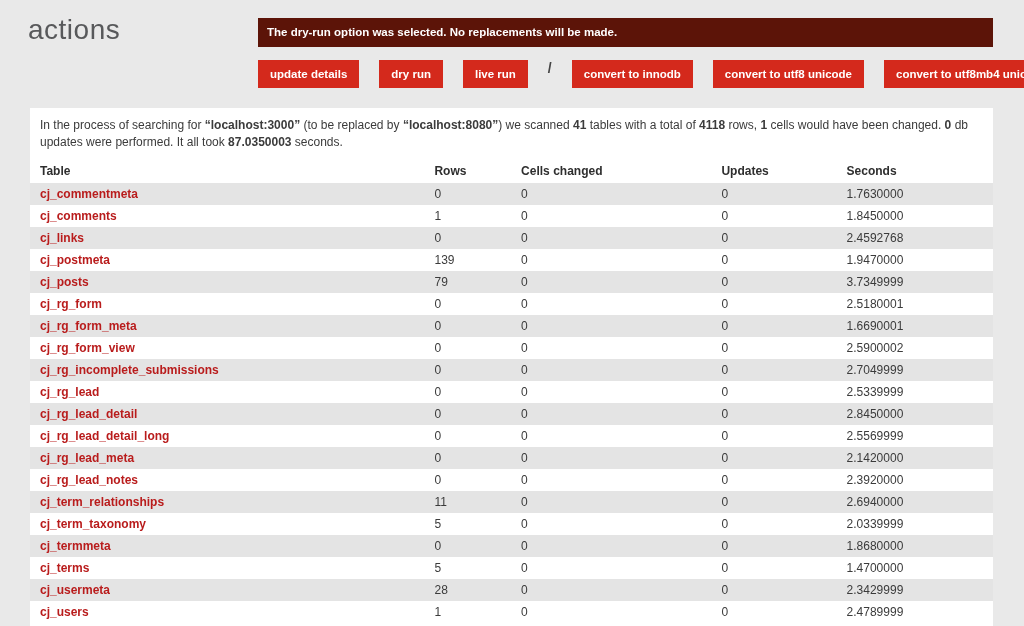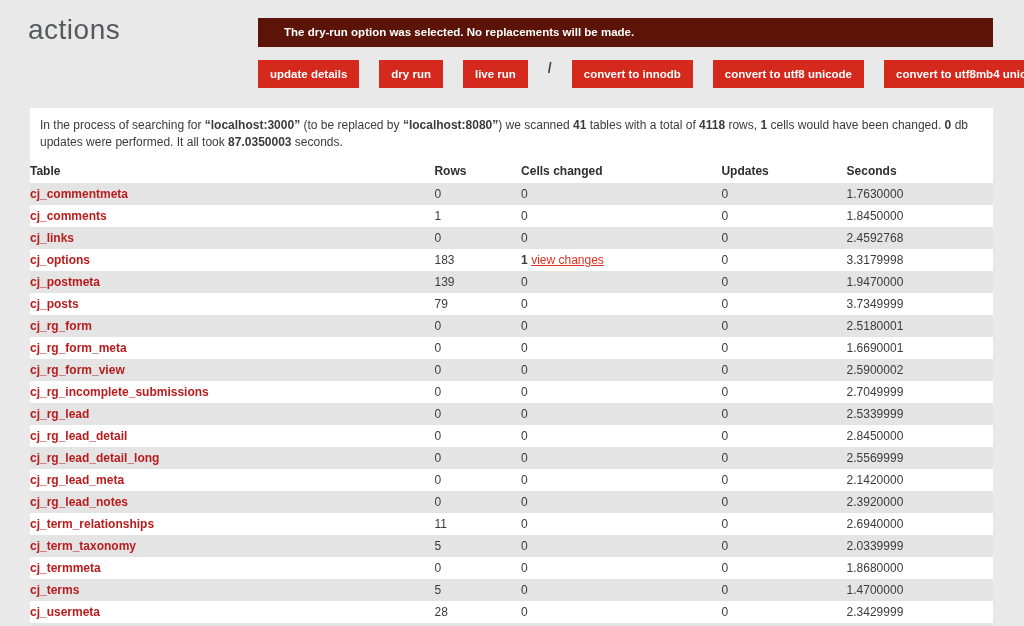--- a/index.html
+++ b/index.html
@@ -11,21 +11,21 @@
     position:relative;
   }
   .page-title {
     position:absolute; left:28px; top:14px;
     font-size:28px; font-weight:400; color:#58595b; letter-spacing:0.5px;
   }
   .header-right { position:absolute; left:258px; top:18px; width:735px; }
   .alert-banner {
     background:#5c1408; color:#ffffff;
     font-size:11.5px; font-weight:bold;
-    height:29px; line-height:29px; padding:0 26px;
+    height:29px; line-height:29px; padding:0 9px;
     width:100%;
   }
   .btn-row {
     margin-top:13px; display:flex; align-items:flex-start; gap:20px;
   }
   .btn {
     background:#d4291c; color:#ffffff; border:none;
     font-family:"Liberation Sans", sans-serif;
     font-size:11.5px; font-weight:bold;
     padding:8px 12px; cursor:pointer; white-space:nowrap;
@@ -41,21 +41,21 @@
   }
   table.results {
     width:100%; border-collapse:collapse; margin-top:2px;
     font-size:12px; table-layout:fixed;
   }
   col.c1{width:42%} col.c2{width:9%} col.c3{width:20.8%} col.c4{width:13%} col.c5{width:15.2%}
   th {
     text-align:left; font-weight:bold; color:#2e2e2e;
     padding:4px 0 5px 0;
   }
-  th:first-child, td:first-child { }
+  th:first-child, td:first-child { padding-left:10px; }
   td { padding:4px 0; color:#3b3b3b; height:21px; }
   tbody tr:nth-child(odd) { background:#e4e4e4; }
   td.tname { font-weight:bold; color:#b91c1c; }
   a.view-link { color:#e0301e; text-decoration:underline; cursor:pointer; }
   b { font-weight:bold;margin-top:16px; }
 </style>
 </head>
 <body>
 
 <div class="page-title">actions</div>
@@ -110,27 +110,20 @@
           <td>1.8450000</td>
         </tr>
         <tr>
           <td class="tname">cj_links</td>
           <td>0</td>
           <td>0</td>
           <td>0</td>
           <td>2.4592768</td>
         </tr>
         <tr>
-          <td class="tname">cj_options</td>
-          <td>183</td>
-          <td><b>1</b> <a class="view-link" href="#">view changes</a></td>
-          <td>0</td>
-          <td>3.3179998</td>
-        </tr>
-        <tr>
           <td class="tname">cj_postmeta</td>
           <td>139</td>
           <td>0</td>
           <td>0</td>
           <td>1.9470000</td>
         </tr>
         <tr>
           <td class="tname">cj_posts</td>
           <td>79</td>
           <td>0</td>

